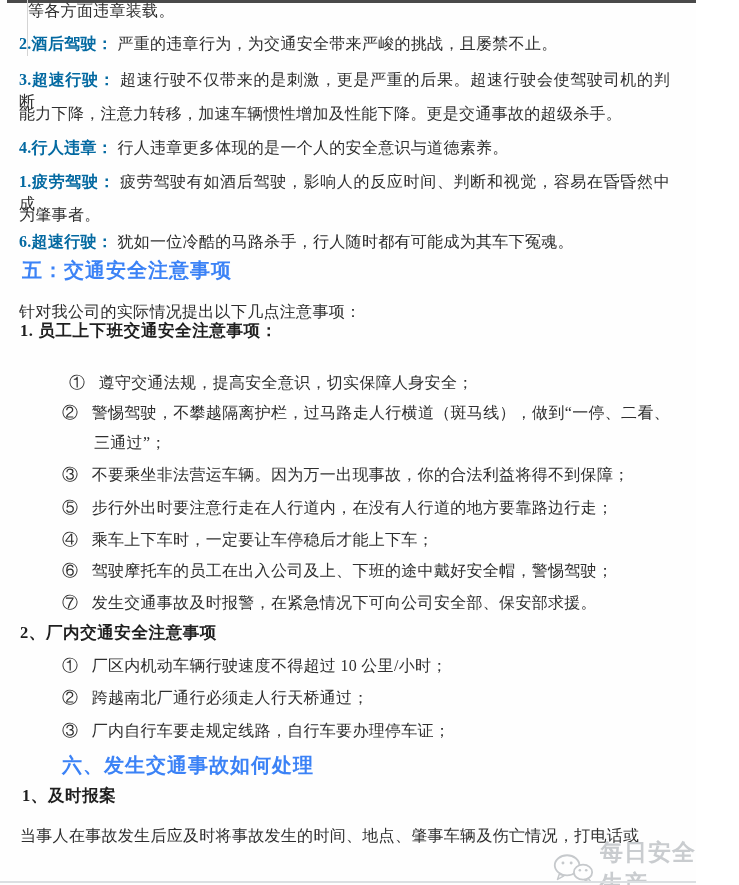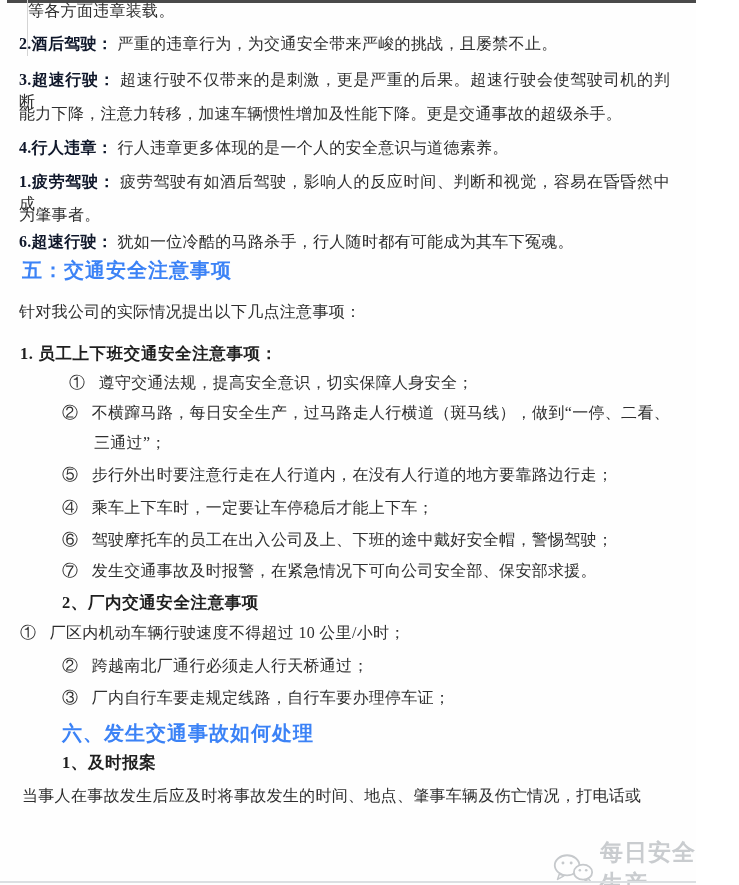--- a/index.html
+++ b/index.html
@@ -21,37 +21,37 @@
   .doc-line{
     position:absolute;
     right:26px;
     font-size:16px;
     line-height:22px;
     letter-spacing:0.3px;
     white-space:nowrap;
     color:#2e2e2e;
   }
   .doc-line .marker{margin-right:9px;}
-  .doc-line .label{font-weight:700;color:#0f172a;}
+  .doc-line .label{font-weight:700;color:#0369a1;}
   .t-h1{font-size:20px;line-height:26px;font-weight:700;color:#3b82f6;letter-spacing:1px;}
   .t-h2{font-size:16.5px;line-height:22px;font-weight:700;color:#1f1f1f;letter-spacing:0.6px;}
   .t-litight .marker{margin-right:0;}
 
   
   #doc .doc-line:nth-child(1){top:0;left:28px;}
   #doc .doc-line:nth-child(2){top:33px;left:19px;}
   #doc .doc-line:nth-child(3){top:69px;left:19px;}
   #doc .doc-line:nth-child(4){top:103px;left:19px;}
   #doc .doc-line:nth-child(5){top:137px;left:19px;}
   #doc .doc-line:nth-child(6){top:171px;left:19px;}
   #doc .doc-line:nth-child(7){top:204px;left:19px;}
   #doc .doc-line:nth-child(8){top:231px;left:19px;}
   #doc .doc-line:nth-child(9){top:257px;left:22px;}
   #doc .doc-line:nth-child(10){top:301px;left:19px;}
-  #doc .doc-line:nth-child(11){top:343px;left:20px;}
+  #doc .doc-line:nth-child(11){top:320px;left:20px;}
   #doc .doc-line:nth-child(12){top:372px;left:69px;}
   #doc .doc-line:nth-child(13){top:402px;left:62px;}
   #doc .doc-line:nth-child(14){top:432px;left:94px;}
   #doc .doc-line:nth-child(15){top:464px;left:62px;}
   #doc .doc-line:nth-child(16){top:497px;left:62px;}
   #doc .doc-line:nth-child(17){top:529px;left:62px;}
   #doc .doc-line:nth-child(18){top:560px;left:62px;}
   #doc .doc-line:nth-child(19){top:592px;left:62px;}
   #doc .doc-line:nth-child(20){top:622px;left:20px;}
   #doc .doc-line:nth-child(21){top:655px;left:62px;}
@@ -143,26 +143,31 @@
     <span class="text">1. 员工上下班交通安全注意事项：</span>
   </div>
       <div class="doc-line t-li">
     <span class="marker">①</span>
     
     <span class="text">遵守交通法规，提高安全意识，切实保障人身安全；</span>
   </div>
       <div class="doc-line t-li">
     <span class="marker">②</span>
     
-    <span class="text">不横蹿马路，每日安全生产，过马路走人行横道（斑马线），做到“一停、二看、</span>
+    <span class="text">警惕驾驶，不攀越隔离护栏，过马路走人行横道（斑马线），做到“一停、二看、</span>
   </div>
       <div class="doc-line t-licont">
     
     
     <span class="text">三通过”；</span>
+  </div>
+      <div class="doc-line t-li">
+    <span class="marker">③</span>
+    
+    <span class="text">不要乘坐非法营运车辆。因为万一出现事故，你的合法利益将得不到保障；</span>
   </div>
       <div class="doc-line t-li">
     <span class="marker">⑤</span>
     
     <span class="text">步行外出时要注意行走在人行道内，在没有人行道的地方要靠路边行走；</span>
   </div>
       <div class="doc-line t-li">
     <span class="marker">④</span>
     
     <span class="text">乘车上下车时，一定要让车停稳后才能上下车；</span>

